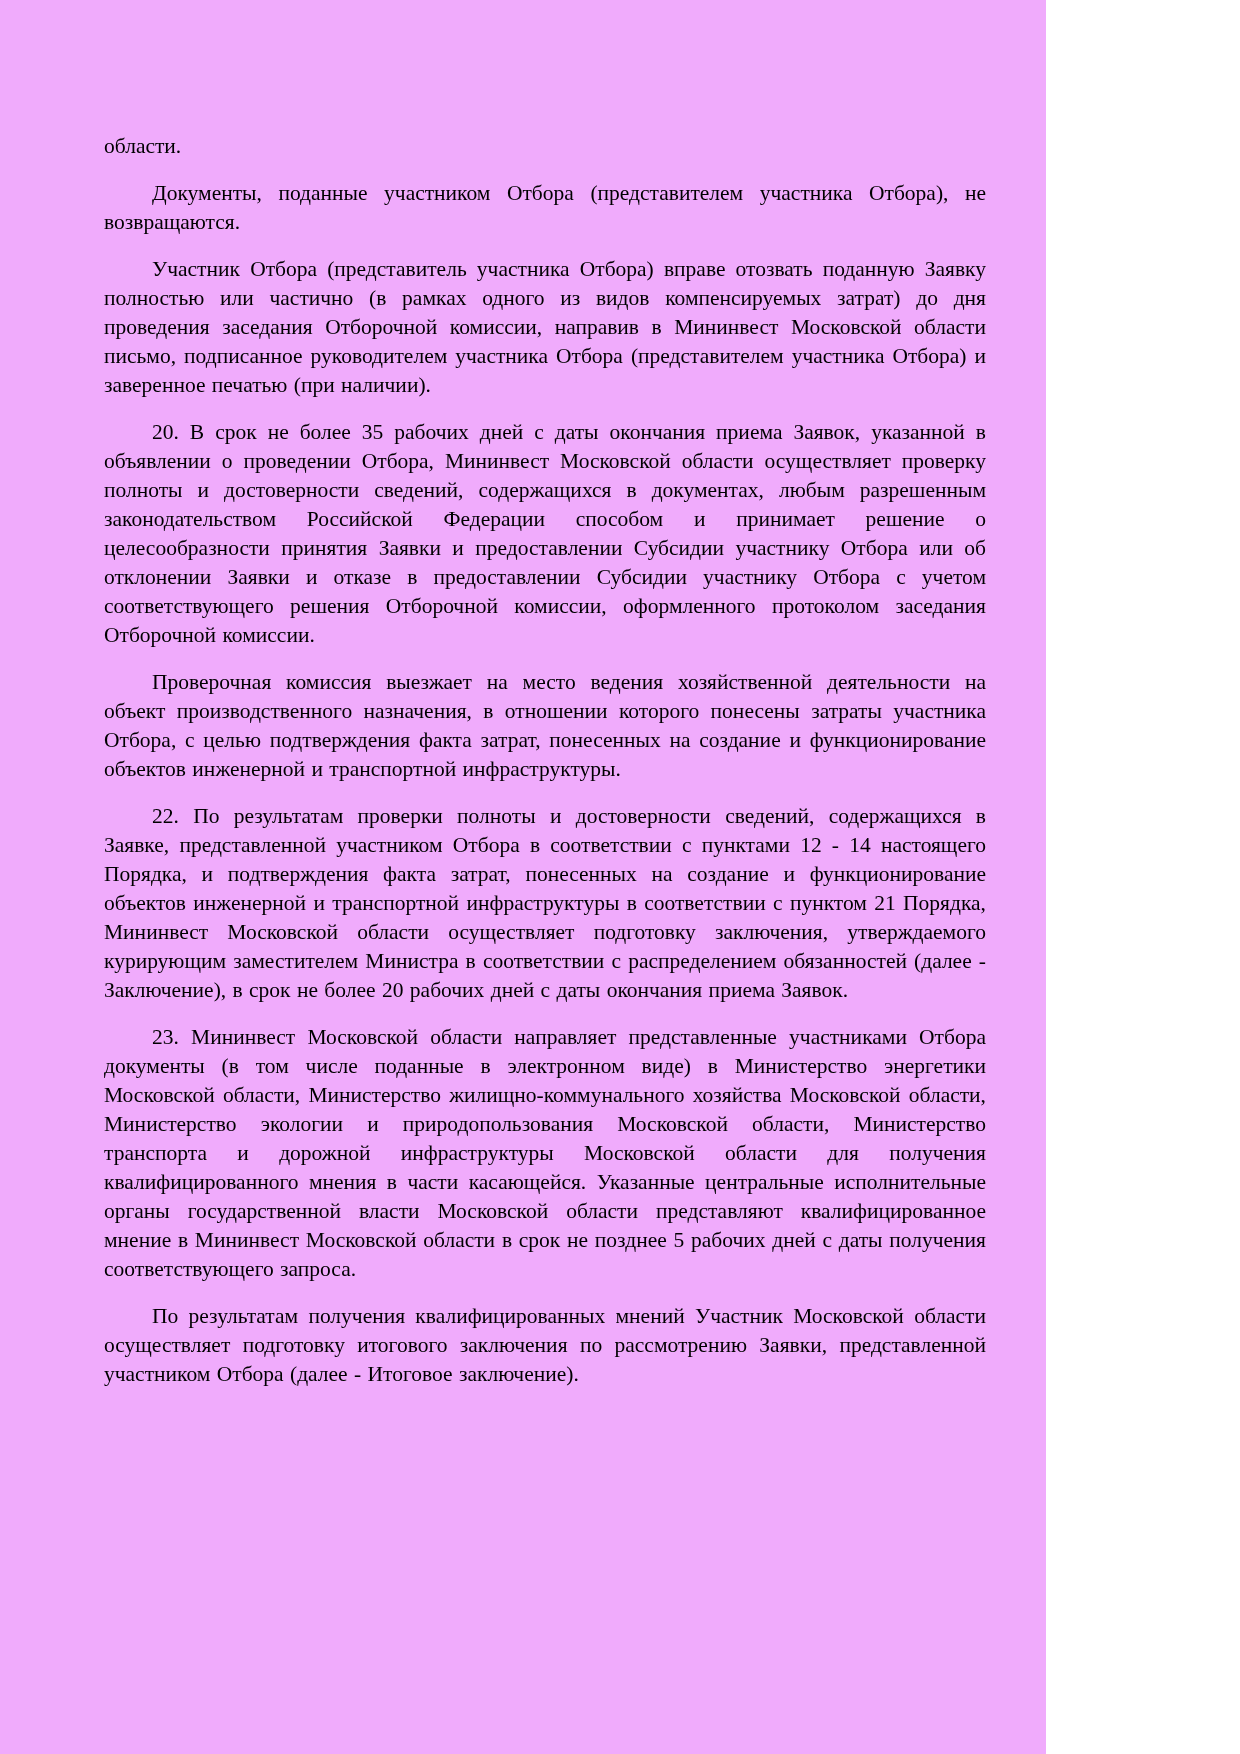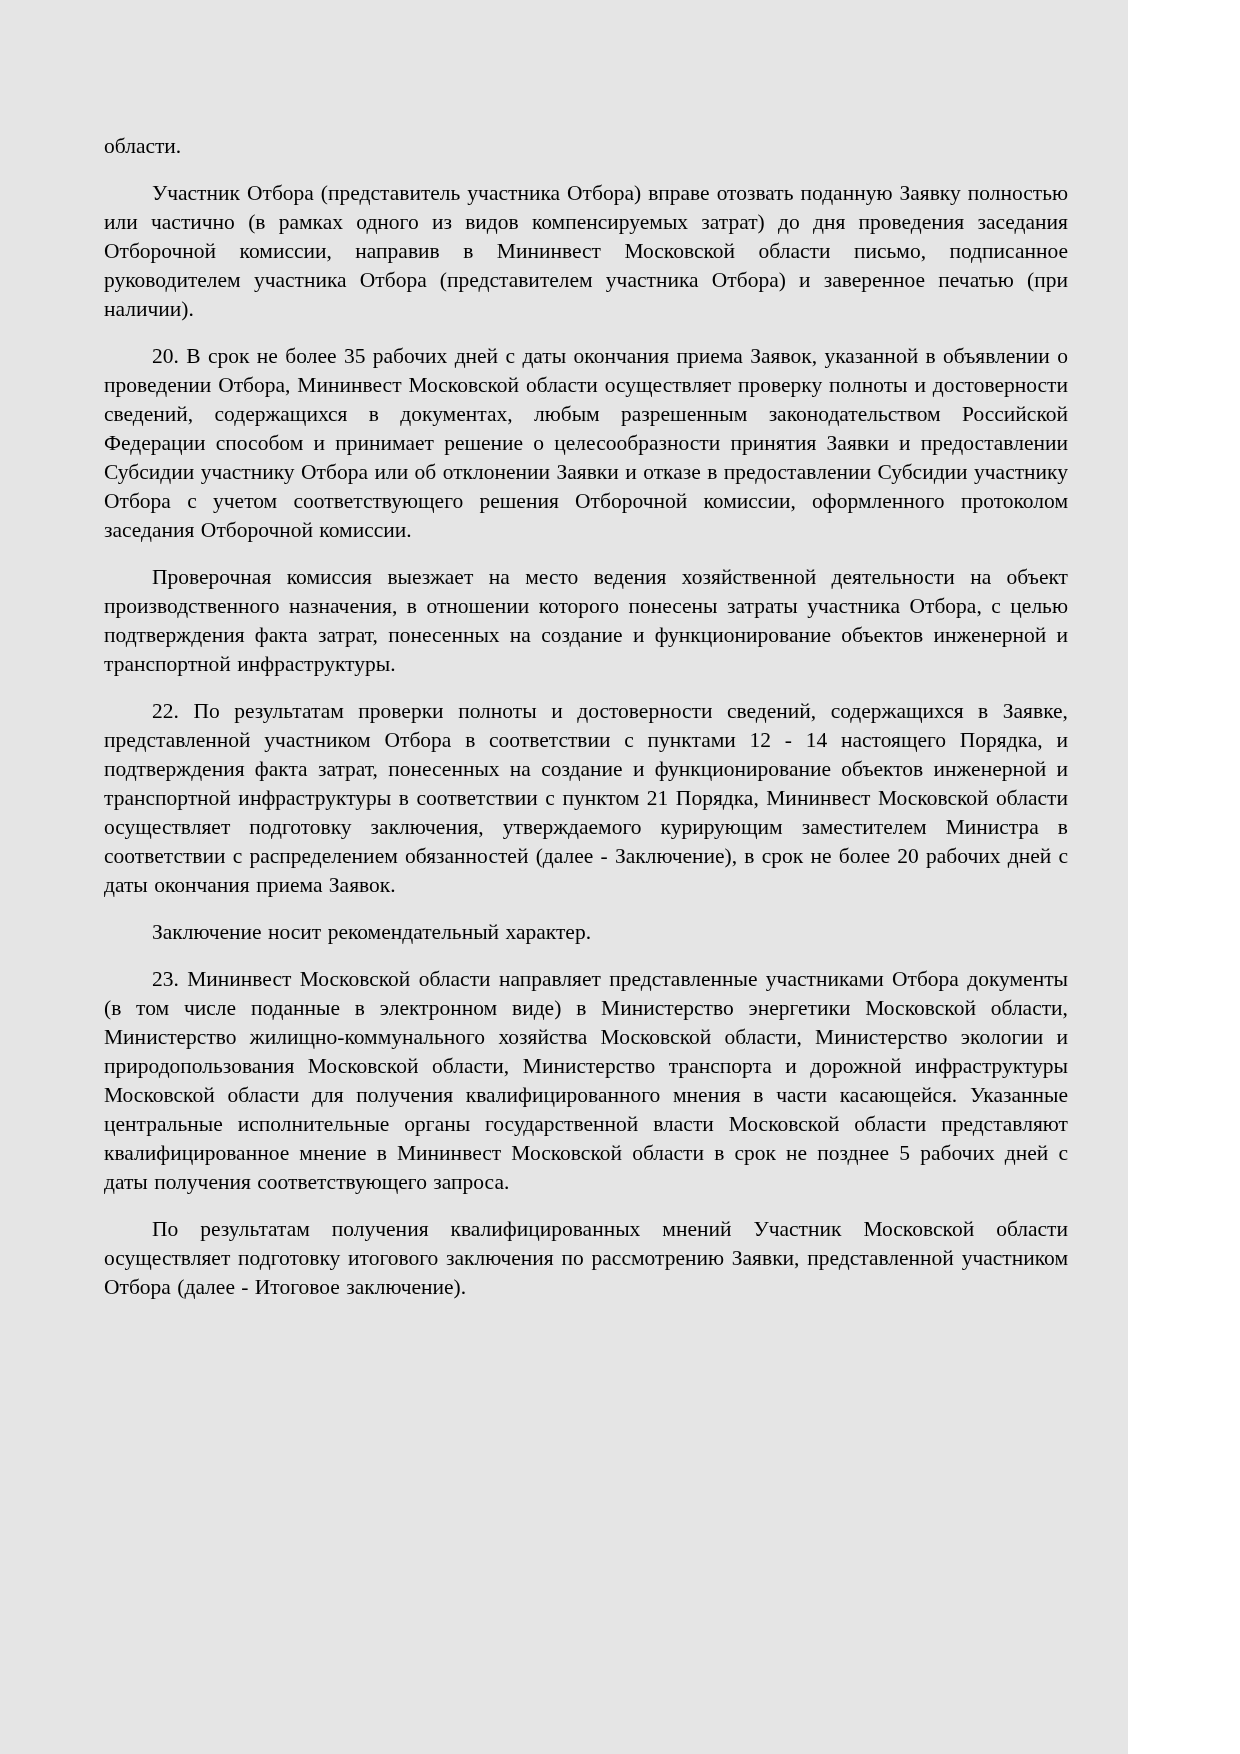--- a/index.html
+++ b/index.html
@@ -1,24 +1,24 @@
 <!DOCTYPE html>
 <html lang="ru"><head>
 <meta charset="utf-8">
 <style>
   html, body {
     margin: 0;
     padding: 0;
     background: #ffffff;
   }
   .page {
-    width: 1128px;
+    width: 1046px;
     height: 1754px;
     box-sizing: border-box;
-    background: #e5e5e5;
+    background: #f0abfc;
     padding: 132px 60px 0 104px;
     overflow: hidden;
   }
   .doc-body p {
     font-family: "Liberation Serif", "DejaVu Serif", serif;
     font-size: 21.5px;
     line-height: 29px;
     color: #000000;
     margin: 0 0 18px 0;
     text-align: justify;
@@ -28,21 +28,21 @@
   .doc-body p.no-indent {
     text-indent: 0;
   }
 </style>
 </head>
 <body>
 
 <div class="page">
   <div class="doc-body">
     <p class="no-indent">области.</p>
+    <p>Документы, поданные участником Отбора (представителем участника Отбора), не возвращаются.</p>
     <p>Участник Отбора (представитель участника Отбора) вправе отозвать поданную Заявку полностью или частично (в рамках одного из видов компенсируемых затрат) до дня проведения заседания Отборочной комиссии, направив в Мининвест Московской области письмо, подписанное руководителем участника Отбора (представителем участника Отбора) и заверенное печатью (при наличии).</p>
     <p>20. В срок не более 35 рабочих дней с даты окончания приема Заявок, указанной в объявлении о проведении Отбора, Мининвест Московской области осуществляет проверку полноты и достоверности сведений, содержащихся в документах, любым разрешенным законодательством Российской Федерации способом и принимает решение о целесообразности принятия Заявки и предоставлении Субсидии участнику Отбора или об отклонении Заявки и отказе в предоставлении Субсидии участнику Отбора с учетом соответствующего решения Отборочной комиссии, оформленного протоколом заседания Отборочной комиссии.</p>
     <p>Проверочная комиссия выезжает на место ведения хозяйственной деятельности на объект производственного назначения, в отношении которого понесены затраты участника Отбора, с целью подтверждения факта затрат, понесенных на создание и функционирование объектов инженерной и транспортной инфраструктуры.</p>
     <p>22. По результатам проверки полноты и достоверности сведений, содержащихся в Заявке, представленной участником Отбора в соответствии с пунктами 12 - 14 настоящего Порядка, и подтверждения факта затрат, понесенных на создание и функционирование объектов инженерной и транспортной инфраструктуры в соответствии с пунктом 21 Порядка, Мининвест Московской области осуществляет подготовку заключения, утверждаемого курирующим заместителем Министра в соответствии с распределением обязанностей (далее - Заключение), в срок не более 20 рабочих дней с даты окончания приема Заявок.</p>
-    <p>Заключение носит рекомендательный характер.</p>
     <p>23. Мининвест Московской области направляет представленные участниками Отбора документы (в том числе поданные в электронном виде) в Министерство энергетики Московской области, Министерство жилищно-коммунального хозяйства Московской области, Министерство экологии и природопользования Московской области, Министерство транспорта и дорожной инфраструктуры Московской области для получения квалифицированного мнения в части касающейся. Указанные центральные исполнительные органы государственной власти Московской области представляют квалифицированное мнение в Мининвест Московской области в срок не позднее 5 рабочих дней с даты получения соответствующего запроса.</p>
     <p>По результатам получения квалифицированных мнений Участник Московской области осуществляет подготовку итогового заключения по рассмотрению Заявки, представленной участником Отбора (далее - Итоговое заключение).</p>
   </div>
 </div>
 
 </body></html>

